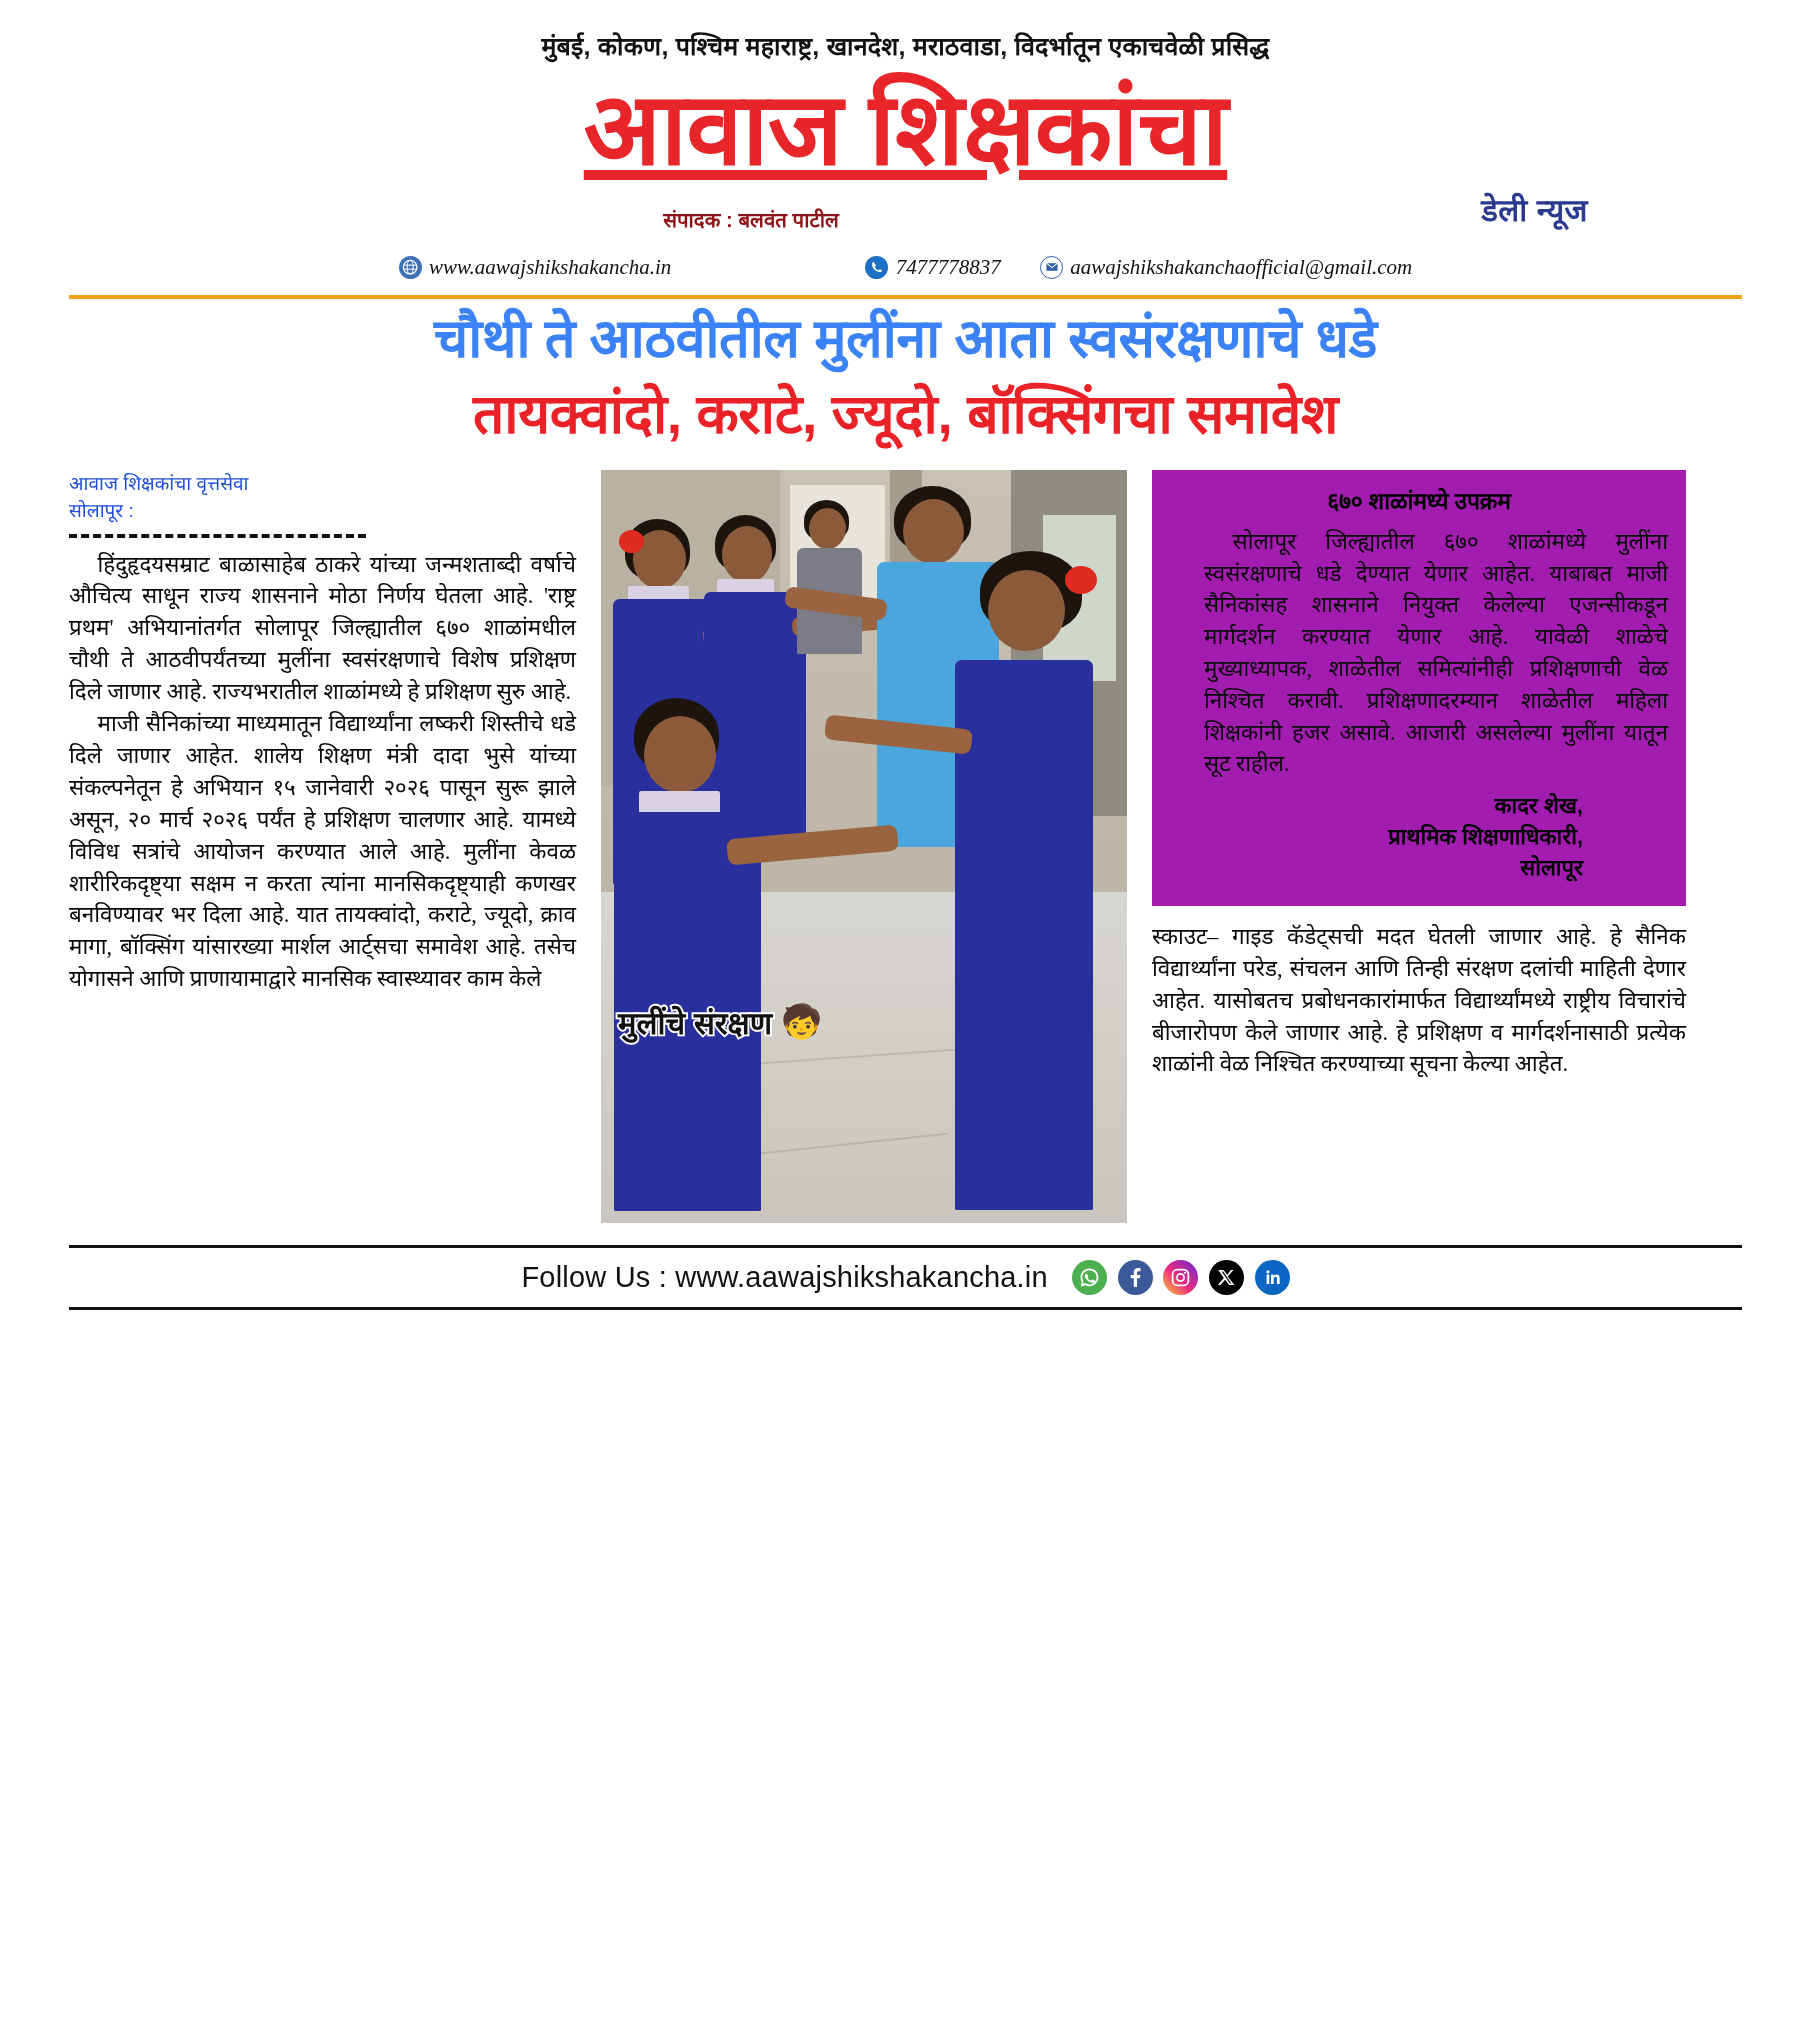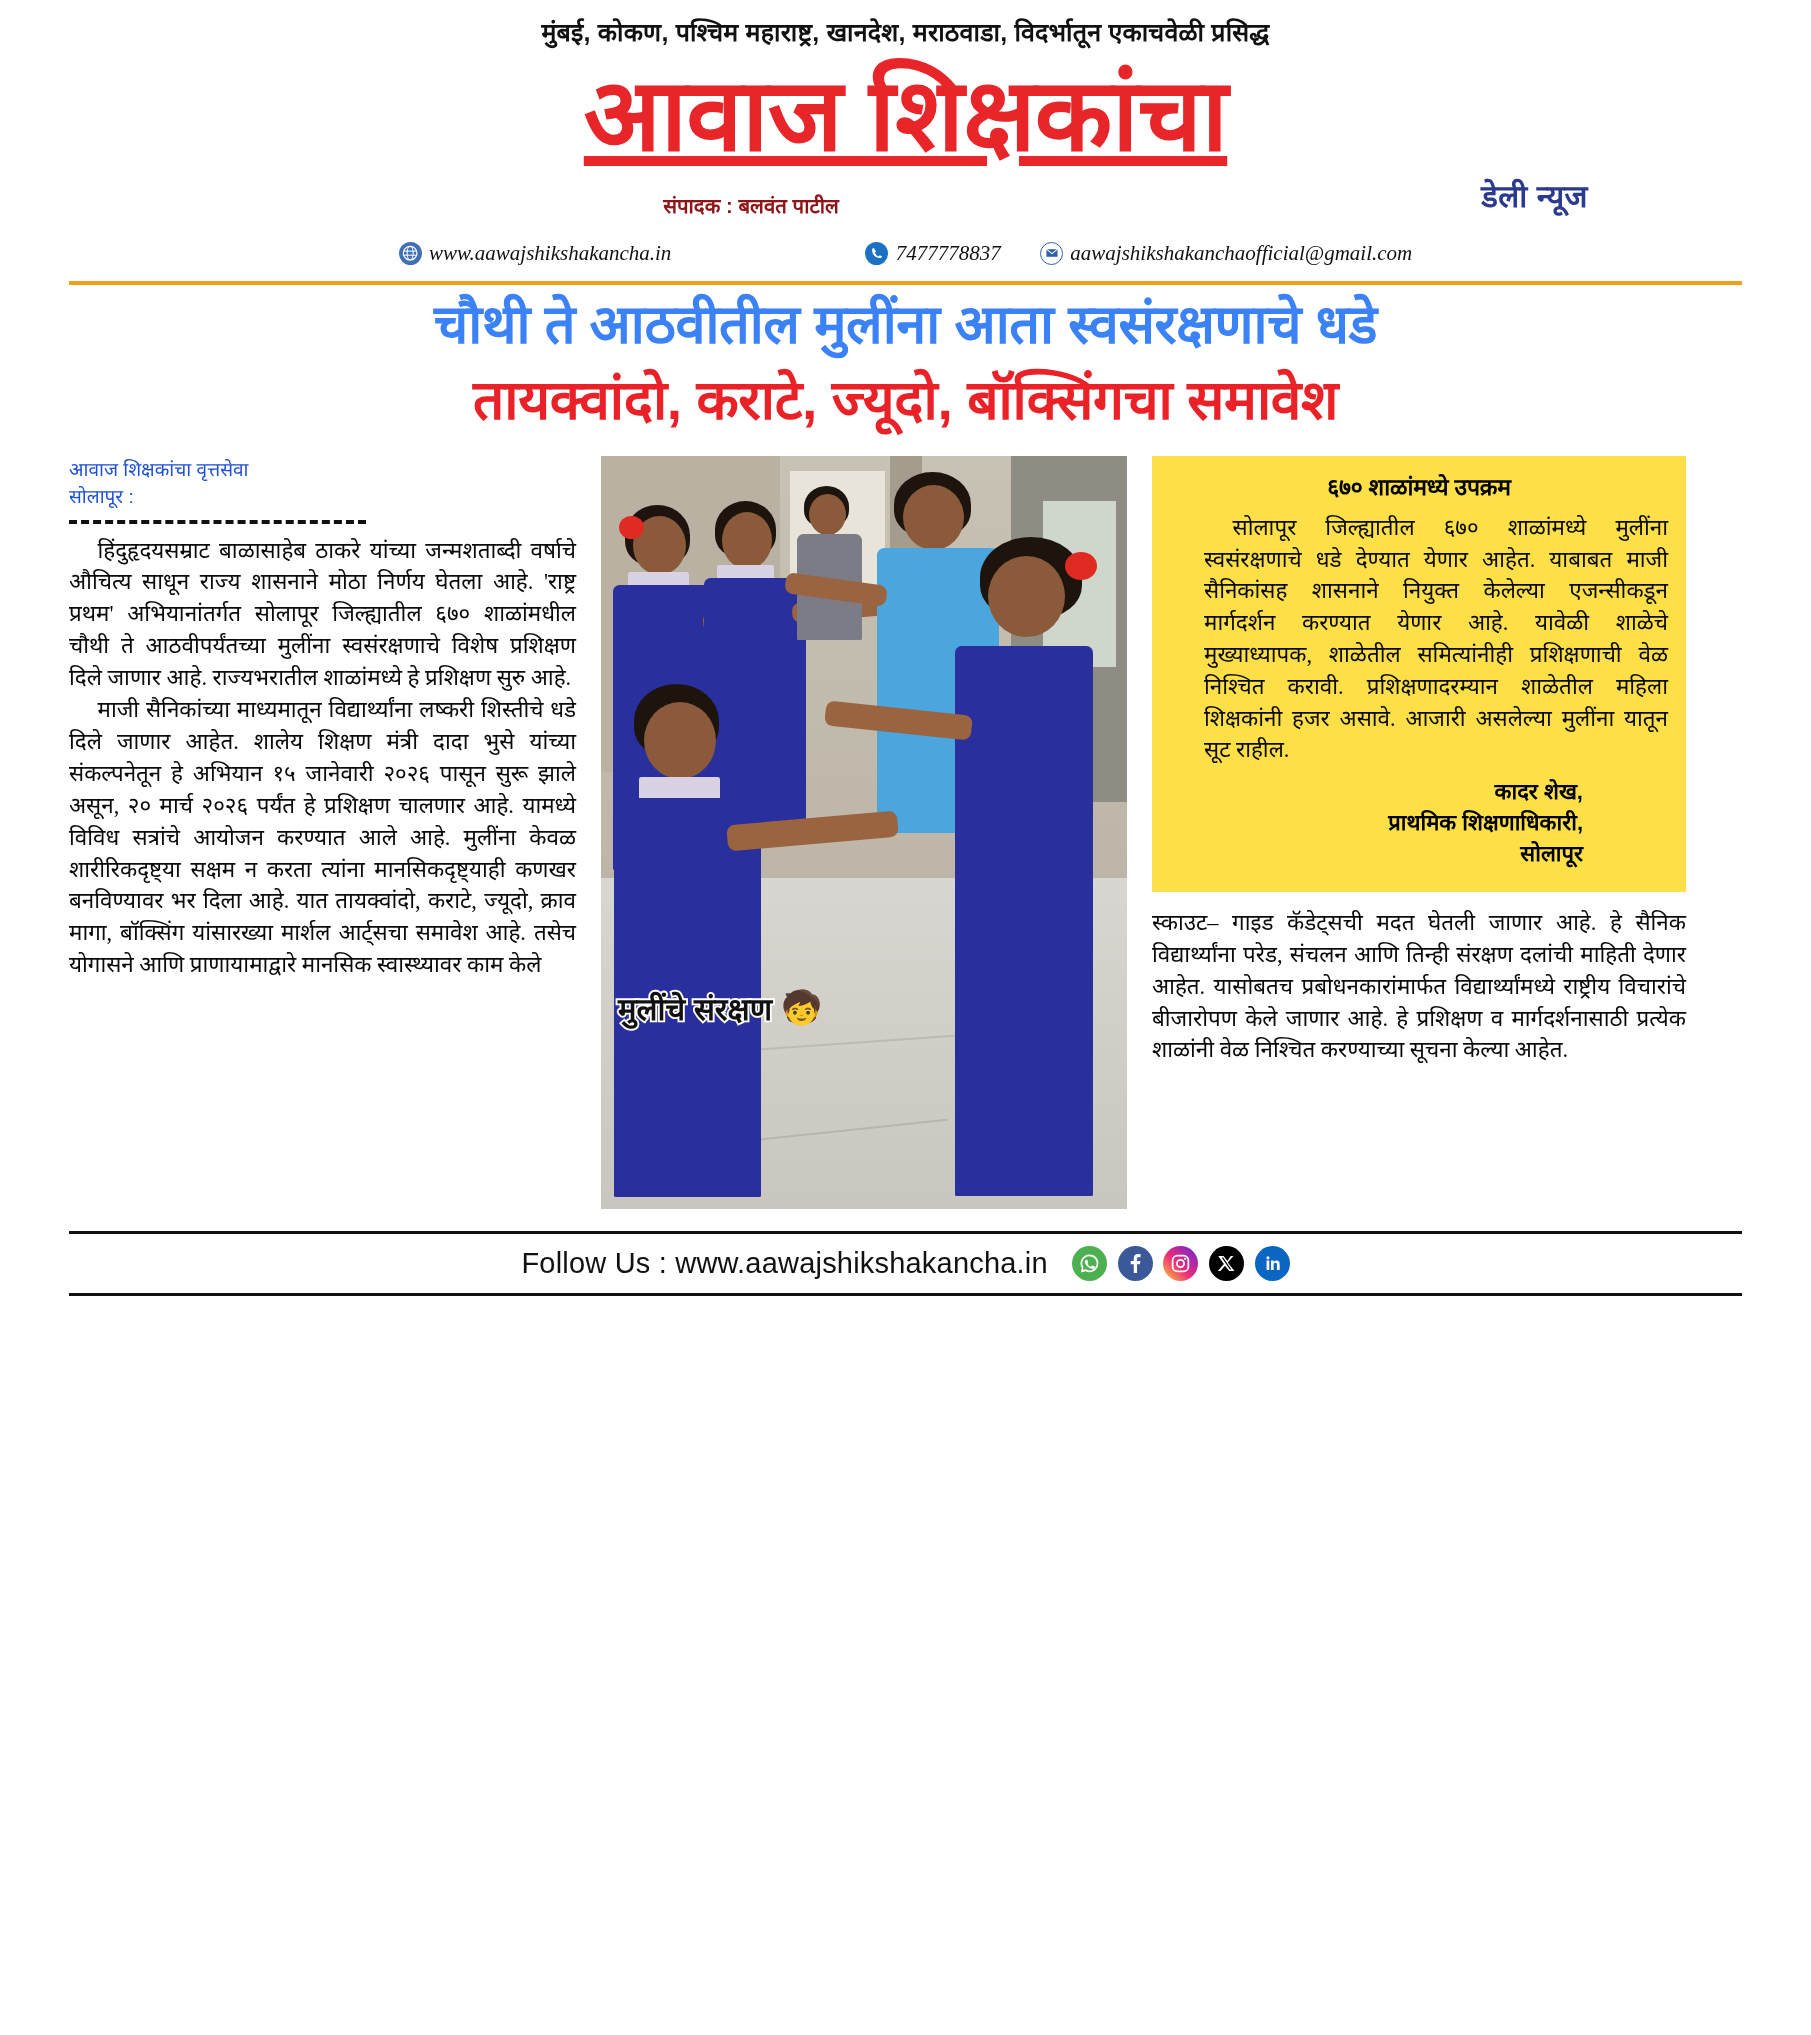--- a/index.html
+++ b/index.html
@@ -12,21 +12,21 @@
 
   .page {
     width: 1811px;
     min-height: 2091px;
     background: #fff;
     position: relative;
     padding: 0 69px 0 69px;
   }
 
   
-  .masthead { padding-top: 17px; text-align: center; }
+  .masthead { padding-top: 31px; text-align: center; }
 
   .strap {
     font-family: "Liberation Sans", "DejaVu Sans", sans-serif;
     font-weight: 700;
     font-size: 25px;
     color: #111;
     letter-spacing: 0.2px;
     line-height: 1.2;
   }
 
@@ -208,21 +208,21 @@
   }
   .caption .emoji {
     -webkit-text-stroke: 0;
     font-size: 33px;
   }
 
   .mid-text { margin-top: 12.2px; }
 
   
   .bluebox {
-    background: #fde047;
+    background: #a21caf;
     padding: 14px 18px 22px 18px;
     width: 534px;
   }
   .bluebox h3 {
     font-family: "Liberation Sans", "DejaVu Sans", sans-serif;
     font-weight: 700;
     font-size: 23px;
     color: #000;
     text-align: center;
     margin-bottom: 9.8px;

